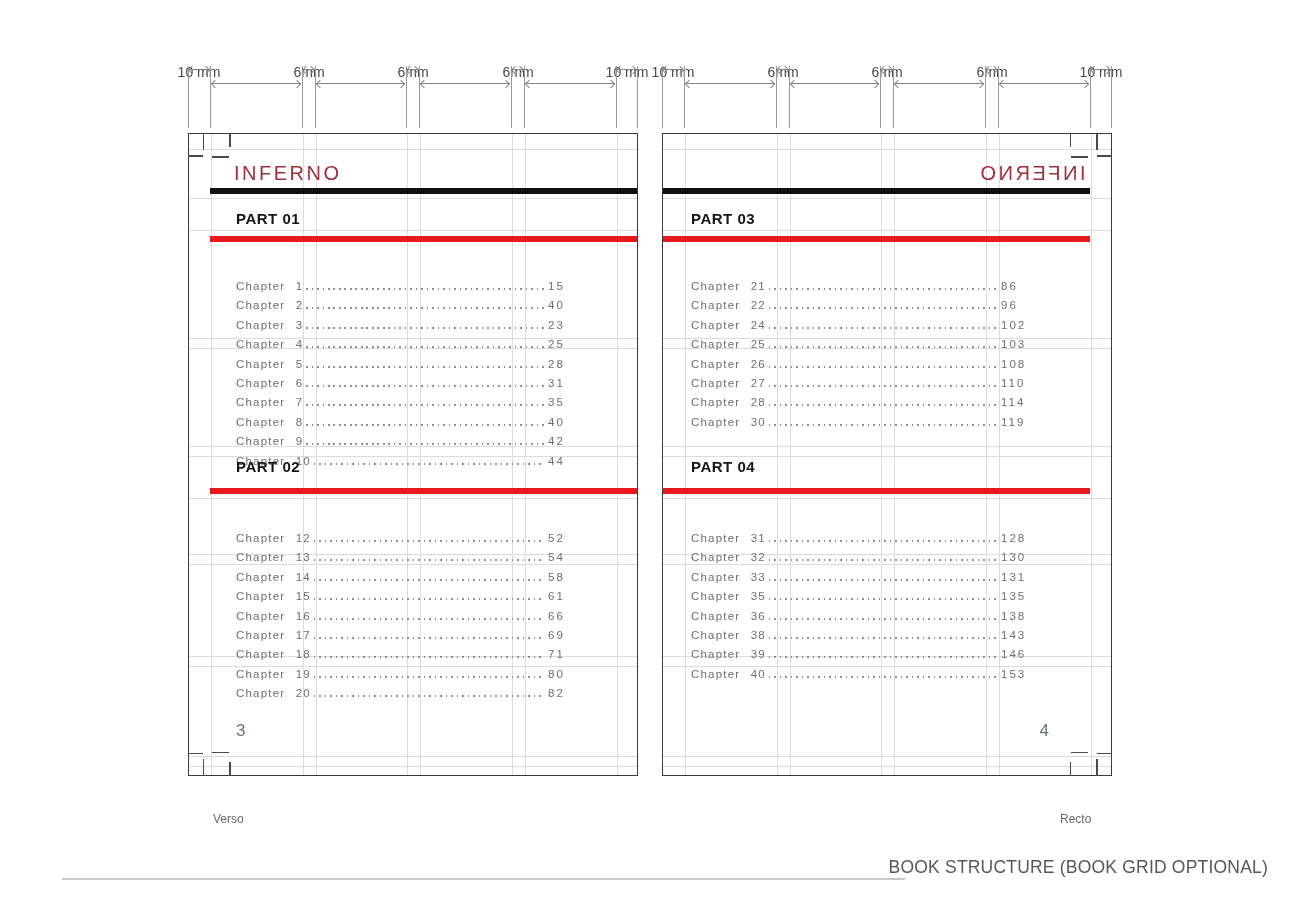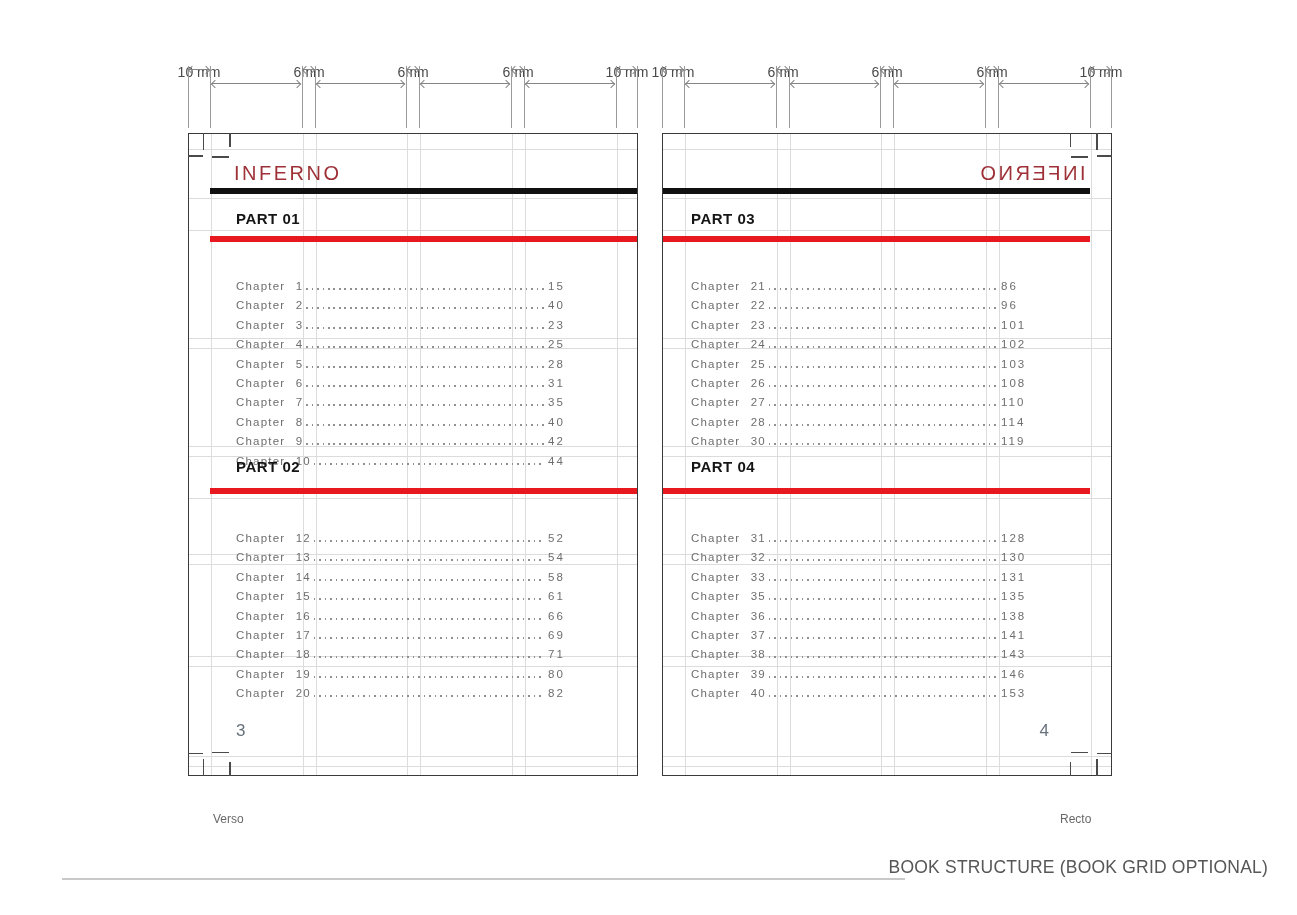--- a/index.html
+++ b/index.html
@@ -296,25 +296,20 @@
           <span class="toc-label">Chapter 21</span>
           <span class="leader"></span>
           <span class="toc-page">86</span>
         </div>
         <div class="toc-row">
           <span class="toc-label">Chapter 22</span>
           <span class="leader"></span>
           <span class="toc-page">96</span>
         </div>
         <div class="toc-row">
-          <span class="toc-label">Chapter 23</span>
-          <span class="leader"></span>
-          <span class="toc-page">101</span>
-        </div>
-        <div class="toc-row">
           <span class="toc-label">Chapter 24</span>
           <span class="leader"></span>
           <span class="toc-page">102</span>
         </div>
         <div class="toc-row">
           <span class="toc-label">Chapter 25</span>
           <span class="leader"></span>
           <span class="toc-page">103</span>
         </div>
         <div class="toc-row">
@@ -360,25 +355,20 @@
         </div>
         <div class="toc-row">
           <span class="toc-label">Chapter 35</span>
           <span class="leader"></span>
           <span class="toc-page">135</span>
         </div>
         <div class="toc-row">
           <span class="toc-label">Chapter 36</span>
           <span class="leader"></span>
           <span class="toc-page">138</span>
-        </div>
-        <div class="toc-row">
-          <span class="toc-label">Chapter 37</span>
-          <span class="leader"></span>
-          <span class="toc-page">141</span>
         </div>
         <div class="toc-row">
           <span class="toc-label">Chapter 38</span>
           <span class="leader"></span>
           <span class="toc-page">143</span>
         </div>
         <div class="toc-row">
           <span class="toc-label">Chapter 39</span>
           <span class="leader"></span>
           <span class="toc-page">146</span>

